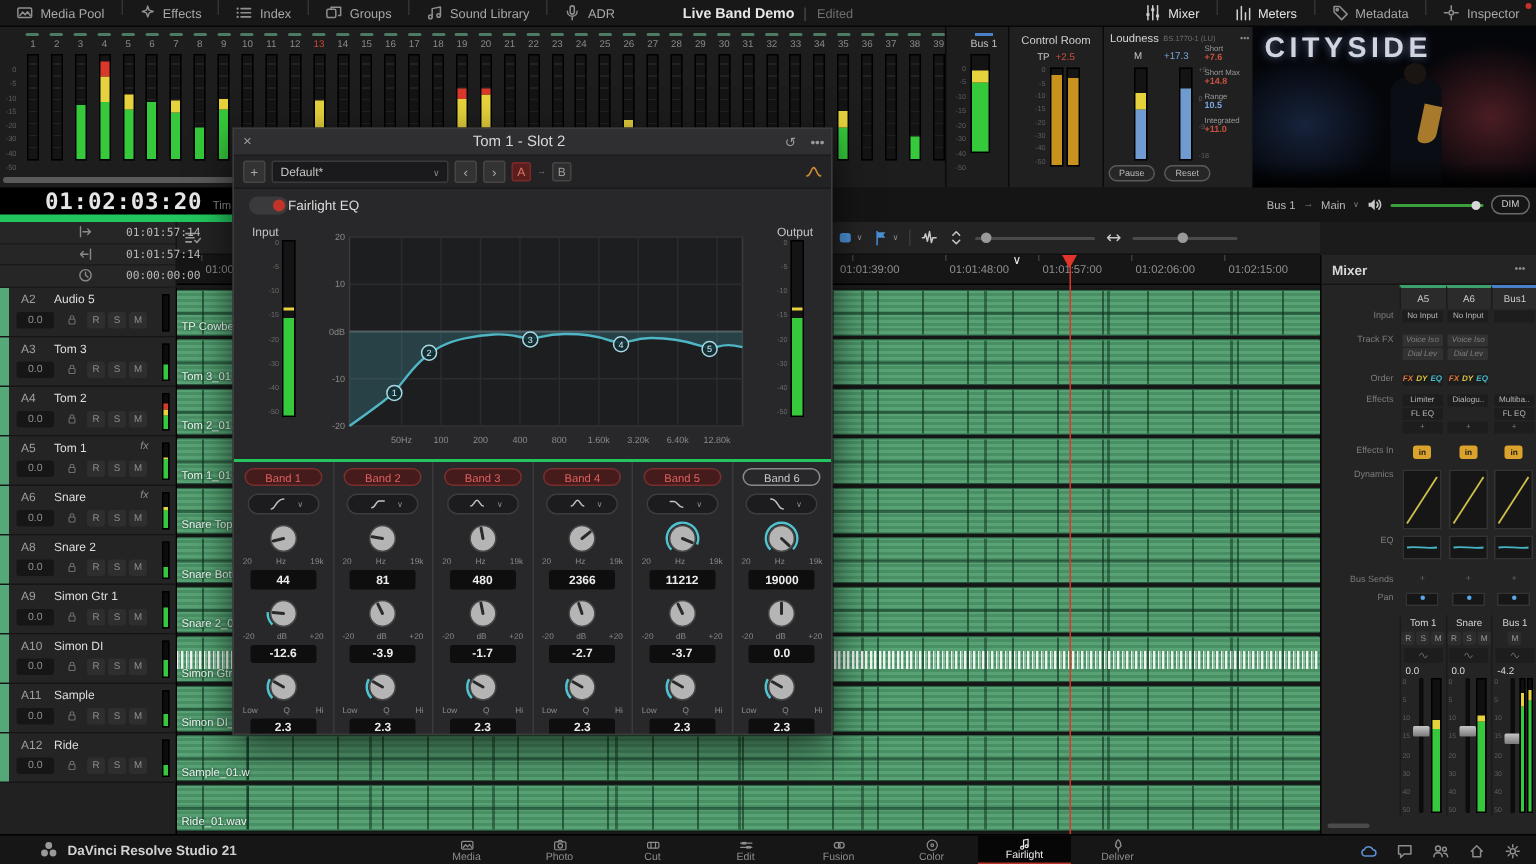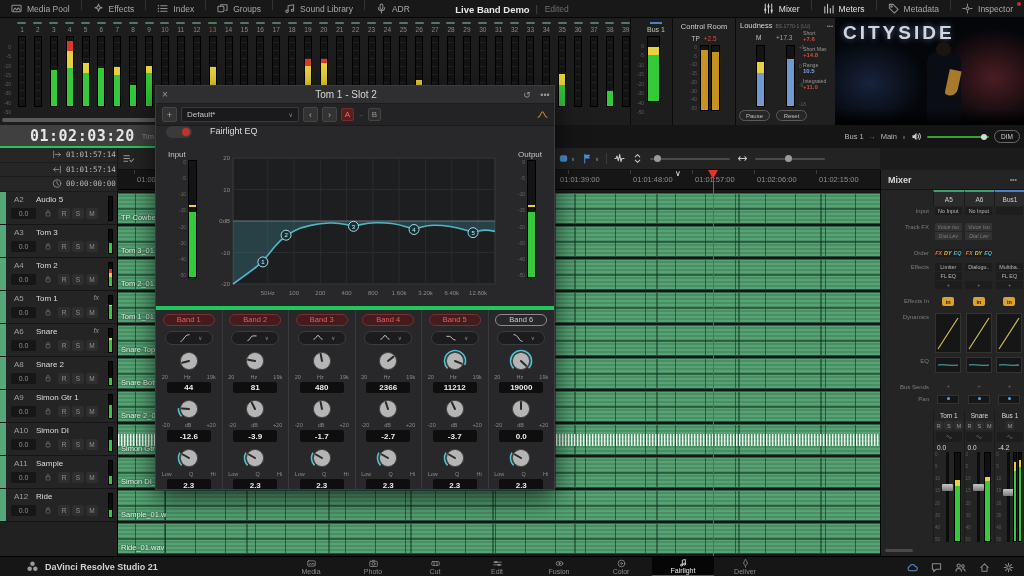--- a/index.html
+++ b/index.html
@@ -88,27 +88,27 @@
   #monitor{position:absolute;right:4px;top:128px;height:17px;display:flex;align-items:center;gap:5px;z-index:8}
   #monitor .mtx{font-size:7.5px;color:#b8b8b8}
   #monitor .arr{font-size:7px;color:#7c7c7c}
   #monitor .chv{font-size:5.5px;color:#7c7c7c}
   #vslider{position:relative;width:62px;height:2px;background:#3aa13a;border-radius:1px}
   #vslider .dot{position:absolute;right:2px;top:-2px;width:6px;height:6px;border-radius:50%;background:#d8d8d8}
   #dim-btn{width:26px;height:13px;border:1px solid #6a6a6a;border-radius:7px;font-size:6.5px;color:#cfcfcf;
     display:flex;align-items:center;justify-content:center}
 
   
-  #tcpanel{position:absolute;left:0;top:125px;width:155px;height:23px;background:#404040;border-bottom:2px solid #22c55e;z-index:20;display:flex;align-items:center}
+  #tcpanel{position:absolute;left:0;top:125px;width:155px;height:23px;background:#000000;border-bottom:5px solid #22c55e;z-index:20;display:flex;align-items:center}
   #tcpanel .big{font-size:15px;color:#e6e6e6;letter-spacing:.5px;margin-left:30px;font-weight:bold}
   #tcpanel .tlab{position:absolute;right:1px;top:7px;font-size:7.5px;color:#8a8a8a}
   #tcrows{position:absolute;left:0;top:148px;width:118px;height:44px;background:#262626;z-index:20;border-right:1px solid #141414}
   .tcrow{height:14.6px;display:flex;align-items:center;border-bottom:1px solid #1b1b1b}
   .tcrow .icon{width:10px;margin-left:52px;color:#8a8a8a}
-  .tcrow .val{font-size:7.5px;color:#b8b8b8;margin-left:4px}
+  .tcrow .val{font-size:7.5px;color:#b8b8b8;margin-left:22px}
 
   
   #tl-toolbar{position:absolute;left:118px;top:148px;width:762px;height:22px;background:#232323;border-bottom:1px solid #101010;z-index:6;display:flex;align-items:center}
   #tl-toolbar .licon{margin-left:5px;color:#9a9a9a}
   #tl-tools{position:absolute;left:440px;display:flex;align-items:center;gap:7px}
   .tool-g{display:flex;align-items:center;gap:2px;color:#8f8f8f}
   .tdiv{width:1px;height:11px;background:#3a3a3a}
   .slider{position:relative;height:2px;background:#4a4a4a;border-radius:1px}
   .slider .dot{position:absolute;top:-2.5px;width:7px;height:7px;border-radius:50%;background:#9a9a9a}
   #ruler{position:absolute;left:118px;top:170px;width:762px;height:20px;background:#161616;border-bottom:1px solid #000;z-index:6;overflow:hidden}
@@ -156,34 +156,34 @@
   .sqbtn{width:15px;height:15px;background:#333;border:1px solid #454545;border-radius:2px;color:#aaa;
     font-size:9px;display:flex;align-items:center;justify-content:center}
   #eq-preset{width:118px;height:15px;background:#1a1a1c;border:1px solid #3a3a3c;border-radius:2px;
     display:flex;align-items:center;padding:0 5px;font-size:8px;color:#c4c4c4}
   #eq-preset .chv{margin-left:auto;font-size:6px;color:#8a8a8a}
   .abbtn{width:13px;height:13px;border-radius:2px;font-size:8px;display:flex;align-items:center;justify-content:center}
   .ab-a{background:#5c1d1d;color:#e07a6a;border:1px solid #7a2a2a}
   .ab-b{background:#2e2e2e;color:#9a9a9a;border:1px solid #444}
   .ab-arr{font-size:6px;color:#777}
   #eq-auto{margin-left:auto;color:#d08a3a}
-  #eq-pluginrow{height:22px;display:flex;gap:18px;padding:0 10px}
+  #eq-pluginrow{height:22px;display:flex;align-items:center;gap:0;padding:0 10px}
   #eq-toggle{position:relative;width:26px;height:12px;background:#3a3a3c;border-radius:6px}
   #eq-toggle .knb{position:absolute;right:2px;top:2px;width:8px;height:8px;border-radius:50%;background:#c23428}
   #eq-plugin{font-size:9px;color:#dcdcdc}
   #eq-graphrow{height:158px;display:flex;padding:0 8px}
   .iocol{width:44px;display:flex;flex-direction:column}
   .iocol .iolab{font-size:8px;color:#c4c4c4;margin:2px 2px 1px 4px}
   .iocol.right .iolab{text-align:right;margin-right:4px}
   .iorow{display:flex;flex:1;justify-content:center;gap:2px}
   .ioscale{display:flex;flex-direction:column;justify-content:space-between;align-items:flex-end;font-size:4.8px;color:#6a6a6a;height:118px;width:12px}
   .iobar{position:relative;width:9px;height:118px;background:#141414;border:1px solid #000}
   .ynotch{position:absolute;left:0;width:100%;height:2px;background:#e6d23c}
   #eq-graph{flex:1;padding-top:4px}
-  #eq-bands{height:185px;display:flex;border-top:4px solid #22c55e}
+  #eq-bands{height:185px;display:flex;border-top:2px solid #22c55e}
   .bandcol{flex:1;display:flex;flex-direction:column;align-items:center;padding-top:4px}
   .bandcol+.bandcol{border-left:1px solid #3a3a3c}
   .bpill{width:52px;height:13px;border-radius:7px;font-size:7.5px;display:flex;align-items:center;justify-content:center}
   .bpill.on{background:#451b1b;border:1px solid #7a2f2f;color:#e06060}
   .bpill.off{background:transparent;border:1px solid #8a8a8a;color:#c8c8c8}
   .bshape{width:48px;height:15px;margin-top:5px;background:#1c1c1e;border:1px solid #3c3c3e;border-radius:8px;
     display:flex;align-items:center;justify-content:center;gap:3px}
   .bshape svg{width:20px;height:10px;stroke:#c2c2c2;fill:none;stroke-width:1.2;stroke-linecap:round}
   .bshape .chv{font-size:5.5px;color:#8a8a8a}
   .knob{margin-top:4px;width:24px;height:24px}

